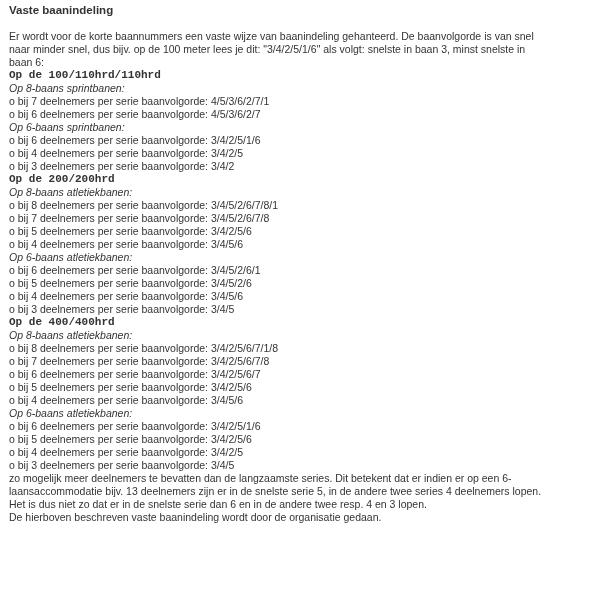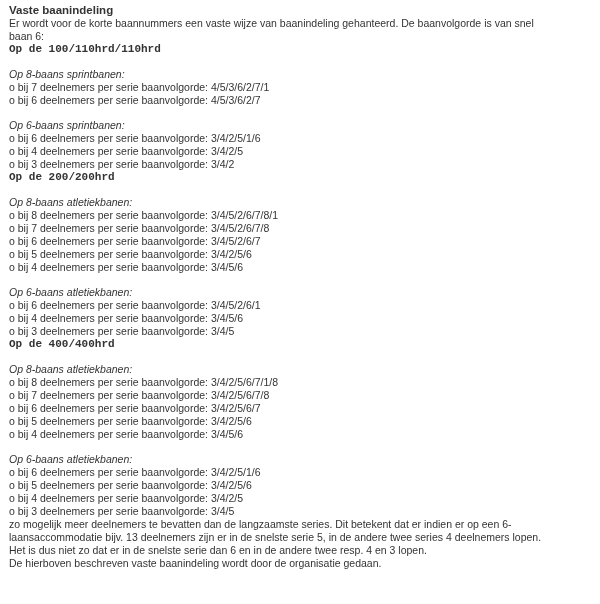--- a/index.html
+++ b/index.html
@@ -7,56 +7,57 @@
     width: 600px;
     height: 604px;
     background: #ffffff;
     font-family: "Liberation Sans", "DejaVu Sans", sans-serif;
     font-size: 10.5px;
     color: #333333;
     overflow: hidden;
   }
   .doc { padding: 4px 9px; }
   .line { line-height: 13px; white-space: nowrap; }
-  .title { font-weight: bold; font-size: 11.5px; margin-bottom: 0; }
+  .title { font-weight: bold; font-size: 11.5px; margin-bottom: 13px; }
   .heading { font-weight: bold; font-size: 11px; font-family: Liberation Mono, monospace; }
-  .sublabel { font-style: italic; margin-top: 12px; }
+  .sublabel { font-style: italic; }
 </style>
 </head>
 <body style="color: rgb(51, 51, 51); background: rgb(255, 255, 255);">
 
 <div class="doc">
   <div class="line title">Vaste baanindeling</div>
 
   <div>
       <div class="line">Er wordt voor de korte baannummers een vaste wijze van baanindeling gehanteerd. De baanvolgorde is van snel</div>
+      <div class="line">naar minder snel, dus bijv. op de 100 meter lees je dit: "3/4/2/5/1/6" als volgt: snelste in baan 3, minst snelste in</div>
       <div class="line">baan 6:</div>
     </div>
 
   <div>
       <div>
         <div class="line heading">Op de 100/110hrd/110hrd</div>
         <div class="line sublabel">Op 8-baans sprintbanen:</div>
         <div class="line item">o bij 7 deelnemers per serie baanvolgorde: 4/5/3/6/2/7/1</div>
         <div class="line item">o bij 6 deelnemers per serie baanvolgorde: 4/5/3/6/2/7</div>
         <div class="line sublabel">Op 6-baans sprintbanen:</div>
         <div class="line item">o bij 6 deelnemers per serie baanvolgorde: 3/4/2/5/1/6</div>
         <div class="line item">o bij 4 deelnemers per serie baanvolgorde: 3/4/2/5</div>
         <div class="line item">o bij 3 deelnemers per serie baanvolgorde: 3/4/2</div>
       </div>
       <div>
         <div class="line heading">Op de 200/200hrd</div>
         <div class="line sublabel">Op 8-baans atletiekbanen:</div>
         <div class="line item">o bij 8 deelnemers per serie baanvolgorde: 3/4/5/2/6/7/8/1</div>
         <div class="line item">o bij 7 deelnemers per serie baanvolgorde: 3/4/5/2/6/7/8</div>
-        <div class="line item">o bij 6 deelnemers per serie baanvolgorde: 3/4/5/2/6/7</div>
         <div class="line item">o bij 5 deelnemers per serie baanvolgorde: 3/4/2/5/6</div>
         <div class="line item">o bij 4 deelnemers per serie baanvolgorde: 3/4/5/6</div>
         <div class="line sublabel">Op 6-baans atletiekbanen:</div>
         <div class="line item">o bij 6 deelnemers per serie baanvolgorde: 3/4/5/2/6/1</div>
+        <div class="line item">o bij 5 deelnemers per serie baanvolgorde: 3/4/5/2/6</div>
         <div class="line item">o bij 4 deelnemers per serie baanvolgorde: 3/4/5/6</div>
         <div class="line item">o bij 3 deelnemers per serie baanvolgorde: 3/4/5</div>
       </div>
       <div>
         <div class="line heading">Op de 400/400hrd</div>
         <div class="line sublabel">Op 8-baans atletiekbanen:</div>
         <div class="line item">o bij 8 deelnemers per serie baanvolgorde: 3/4/2/5/6/7/1/8</div>
         <div class="line item">o bij 7 deelnemers per serie baanvolgorde: 3/4/2/5/6/7/8</div>
         <div class="line item">o bij 6 deelnemers per serie baanvolgorde: 3/4/2/5/6/7</div>
         <div class="line item">o bij 5 deelnemers per serie baanvolgorde: 3/4/2/5/6</div>

